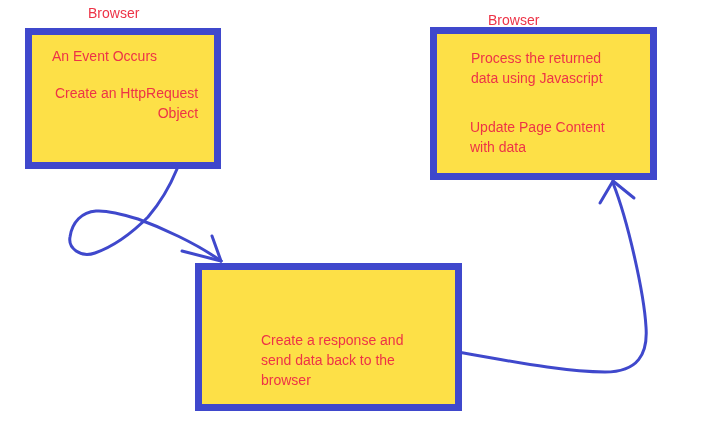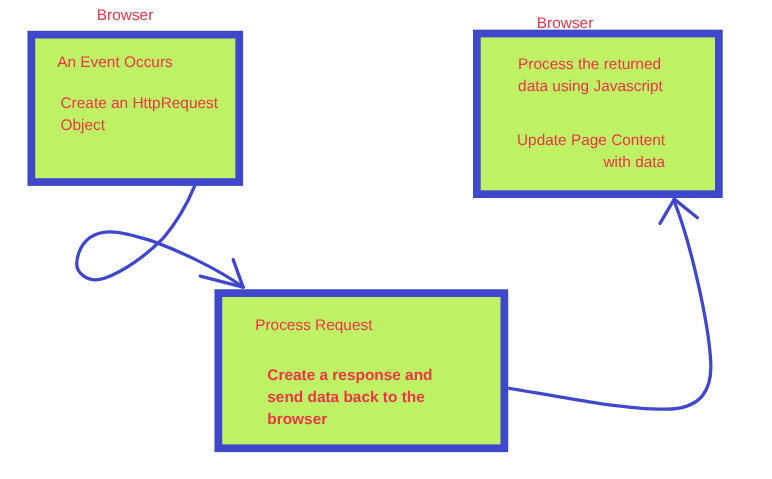--- a/index.html
+++ b/index.html
@@ -6,21 +6,21 @@
   #canvas{
     position:relative;
     width:686px;height:435px;
     background:#ffffff;
     overflow:hidden;
     font-family:"Liberation Sans", sans-serif;
   }
   .node-box{
     position:absolute;
     border:7px solid #3f48cc;
-    background:#bef264;
+    background:#fde047;
     box-sizing:border-box;
   }
   .node-line{
     position:absolute;
     color:#ed3347;
     font-size:14px;
     line-height:20px;
     white-space:pre-line;
   }
   .node-label{
@@ -67,33 +67,32 @@
                C 638 372, 648 354, 646 327
                C 644 293, 628 221, 613 183"></path>
       <line x1="613" y1="181" x2="600" y2="203"></line>
       <line x1="613" y1="181" x2="634" y2="198"></line>
     </g>
   </svg>
 
   <div class="node-label" style="left:88px; top:5px;">Browser</div>
   <div class="node-box" style="left:25px; top:28px; width:196px; height:141px;">
     <div class="node-line" style="left:20px; top:11px;">An Event Occurs</div>
-    <div class="node-line" style="left:23px; top:48px;">Create an HttpRequest
+    <div class="node-line" style="left:23px; top:48px;text-align:right;">Create an HttpRequest
 Object</div>
   </div>
 
   <div class="node-label" style="left:488px; top:12px;">Browser</div>
   <div class="node-box" style="left:430px; top:27px; width:227px; height:153px;">
     <div class="node-line" style="left:34px; top:14px;">Process the returned
 data using Javascript</div>
-    <div class="node-line" style="left:33px; top:83px;text-align:right;">Update Page Content
+    <div class="node-line" style="left:33px; top:83px;">Update Page Content
 with data</div>
   </div>
 
   <div class="node-box" style="left:195px; top:263px; width:267px; height:148px;">
-    <div class="node-line" style="left:30px; top:15px;">Process Request</div>
-    <div class="node-line" style="left:41px; top:60px;font-weight:bold;">Create a response and
+    <div class="node-line" style="left:59px; top:60px;">Create a response and
 send data back to the
 browser</div>
   </div>
   <div class="node-label" style="left:303px; top:416px;margin-top:43px;">Server</div>
 
 </div>
 
 </body></html>

